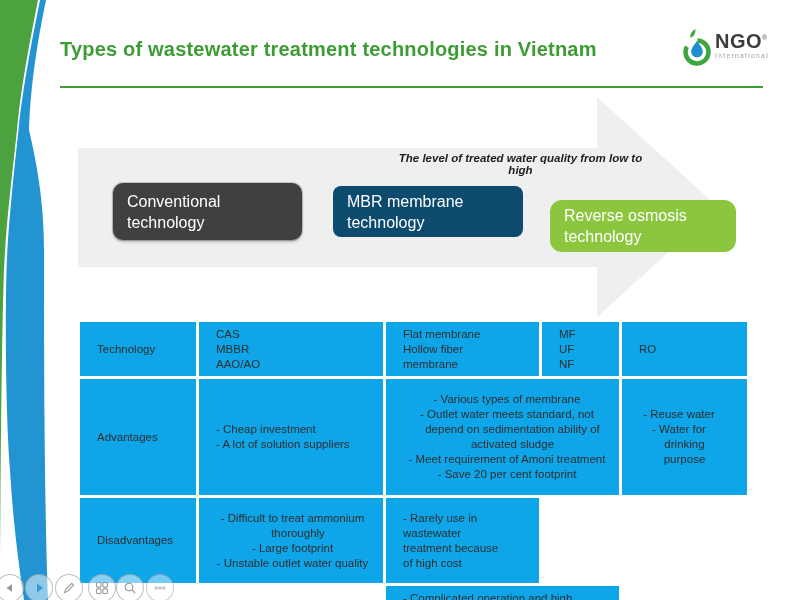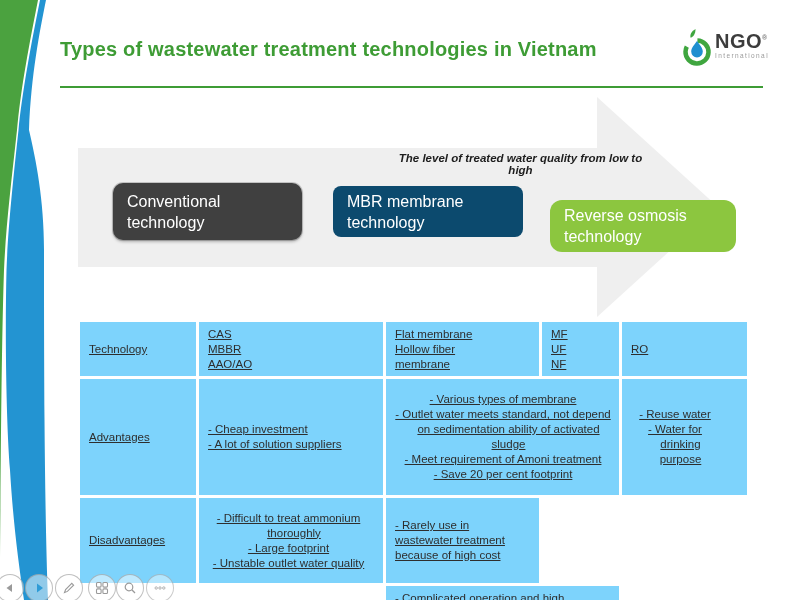--- a/index.html
+++ b/index.html
@@ -43,21 +43,21 @@
   .stage-blue  { left:333px; top:186px; width:190px; height:51px; background:#0c4a6e; border-radius:8px; }
   .stage-green { left:550px; top:200px; width:186px; height:52px; background:#8CC63F; border-radius:12px; }
 
   
   .table {
     position:absolute; left:80px; top:322px; z-index:2;
     display:grid; grid-template-columns:116px 184px 153px 77px 125px;
     grid-template-rows:54px 116px 85px; gap:3px;
     font-size:11.5px; line-height:15px; color:#2E2E2E;
   }
-  .cell { background:#7dd3fc; padding:5px 8px 5px 9px; display:flex; flex-direction:column; justify-content:center;text-decoration:underline; }
+  .cell { background:#0ea5e9; padding:5px 8px 5px 17px; display:flex; flex-direction:column; justify-content:center; }
   .pre  { white-space:pre-line; }
   .c2   { padding-right:14px; }
   .c5   { padding-right:28px; }
   .span34 { grid-column:3 / 5; }
   .hang div { padding-left:11px; text-indent:-11px;text-align:center; }
 
   
   .ctrl {
     position:absolute; top:574px; width:28px; height:28px; border-radius:50%;
     border:1px solid rgba(140,140,140,0.55); background:rgba(255,255,255,0.5);

